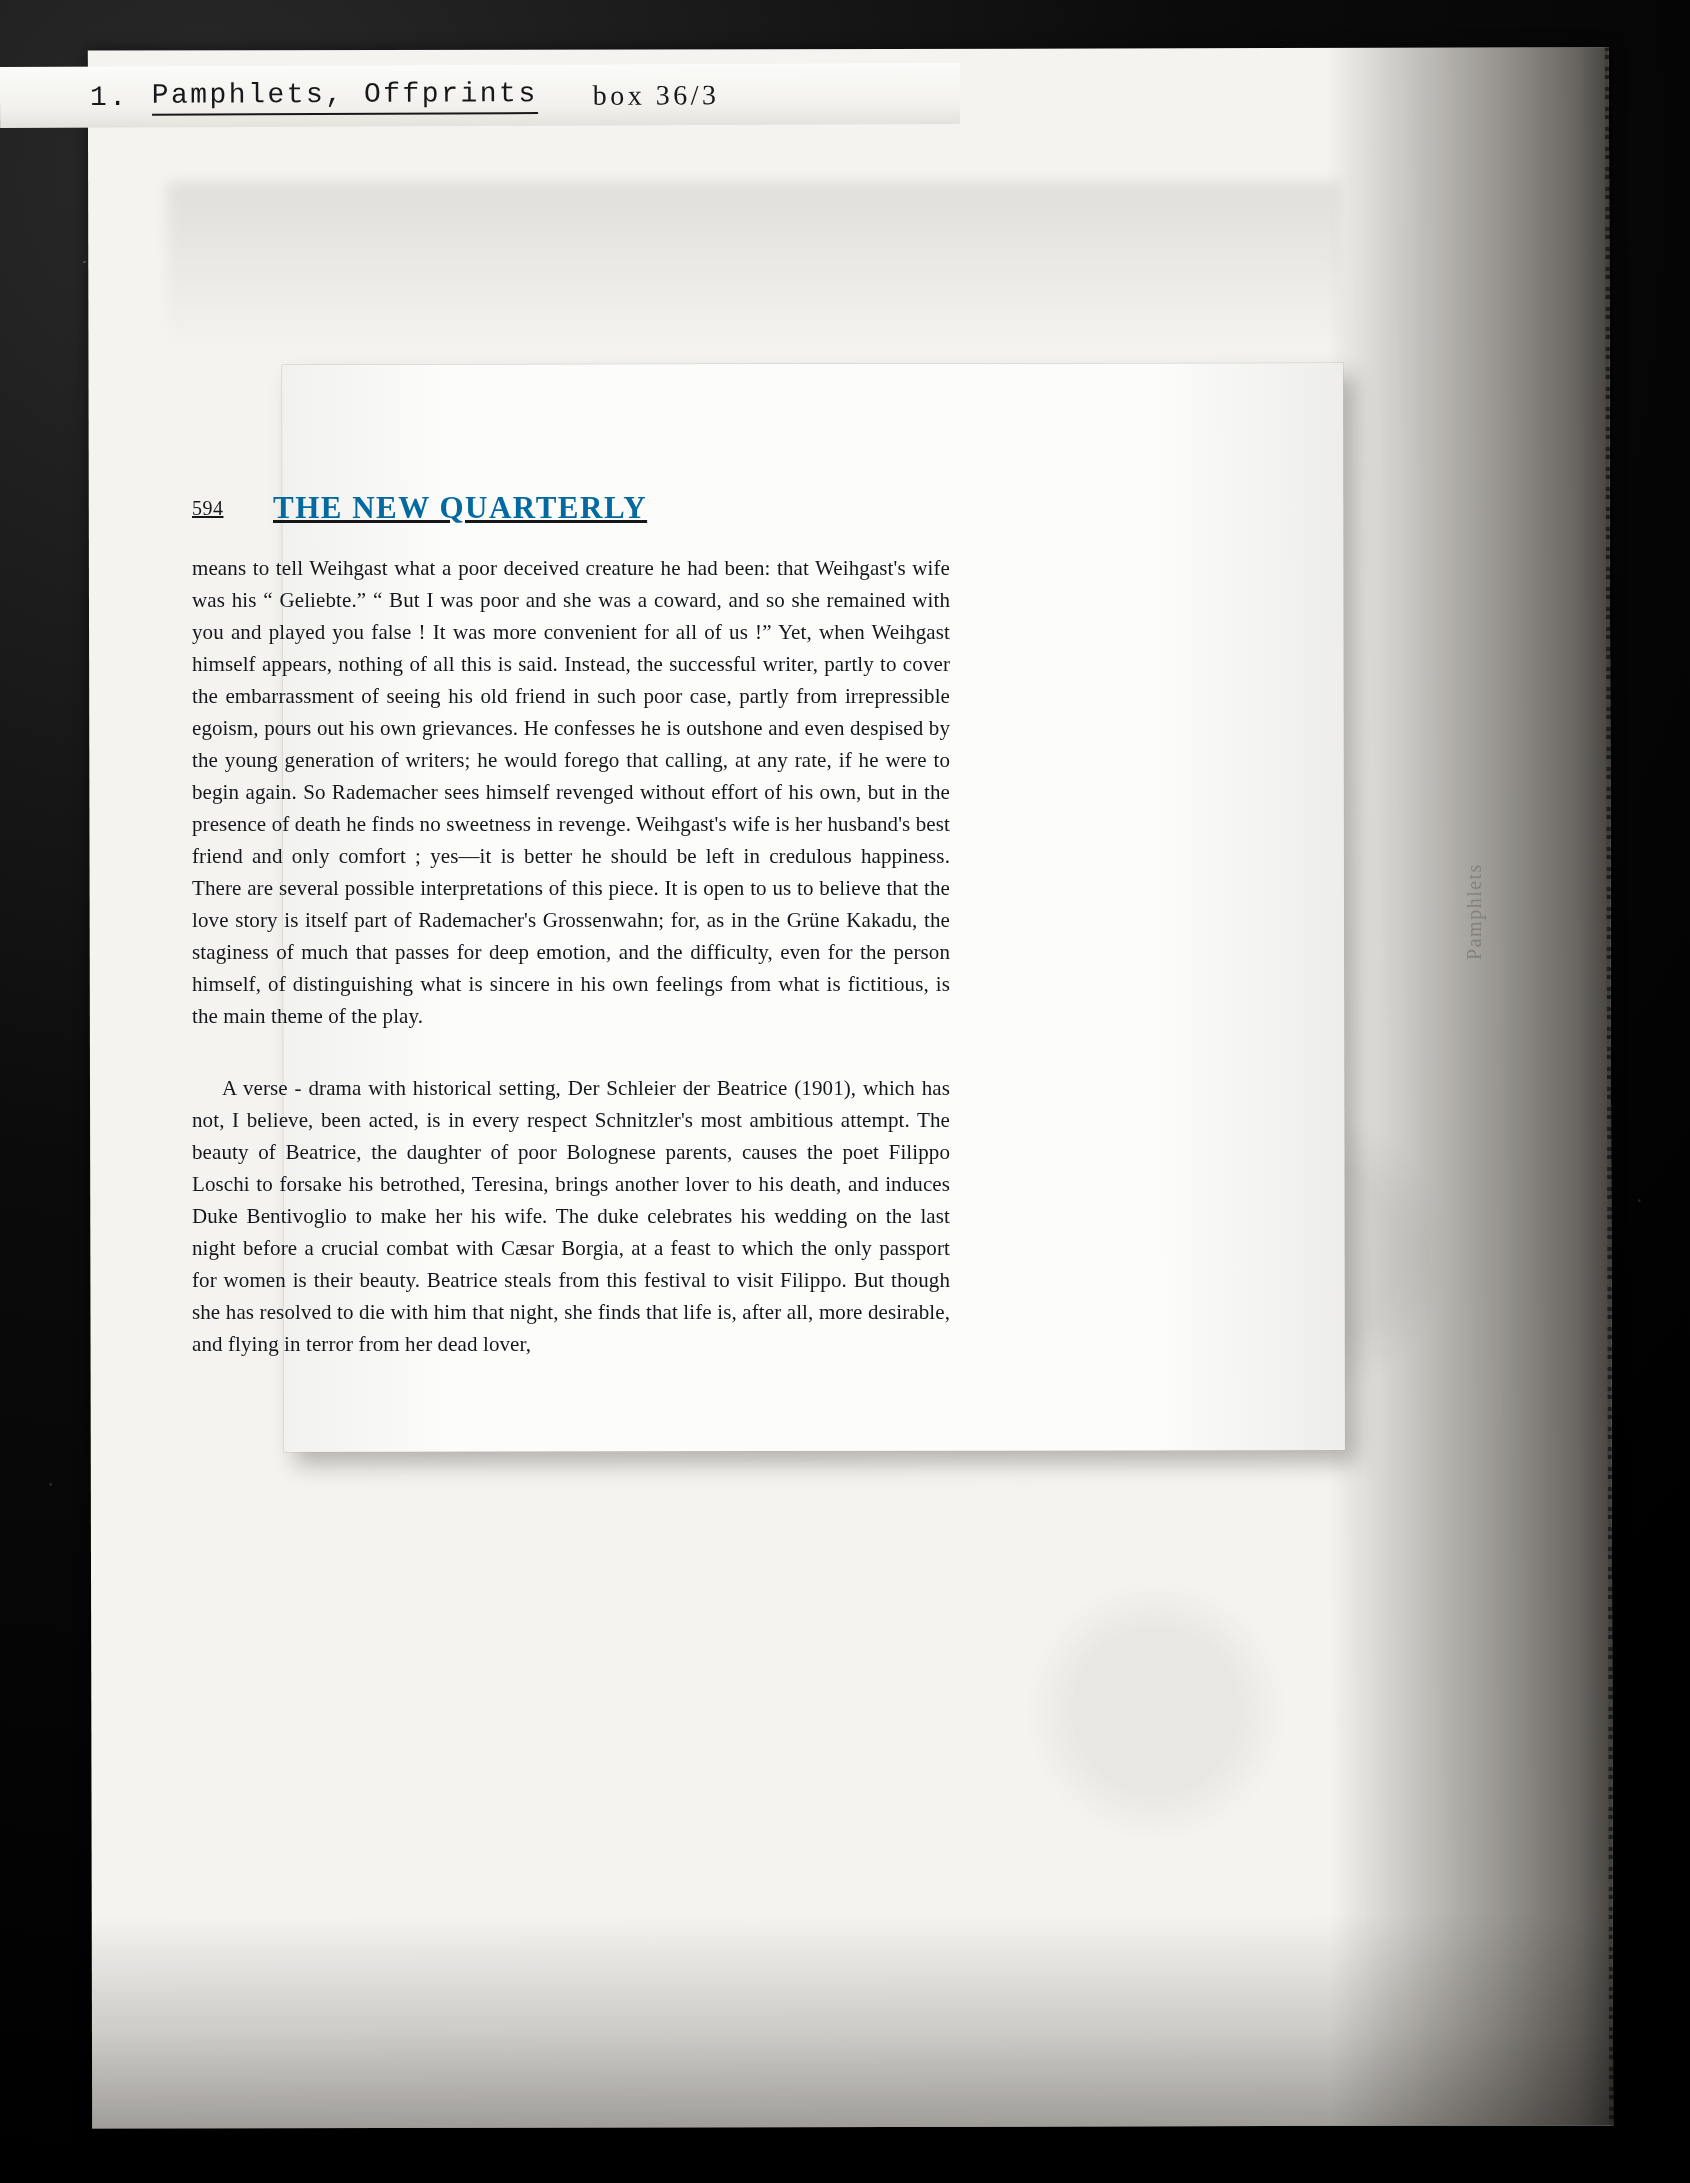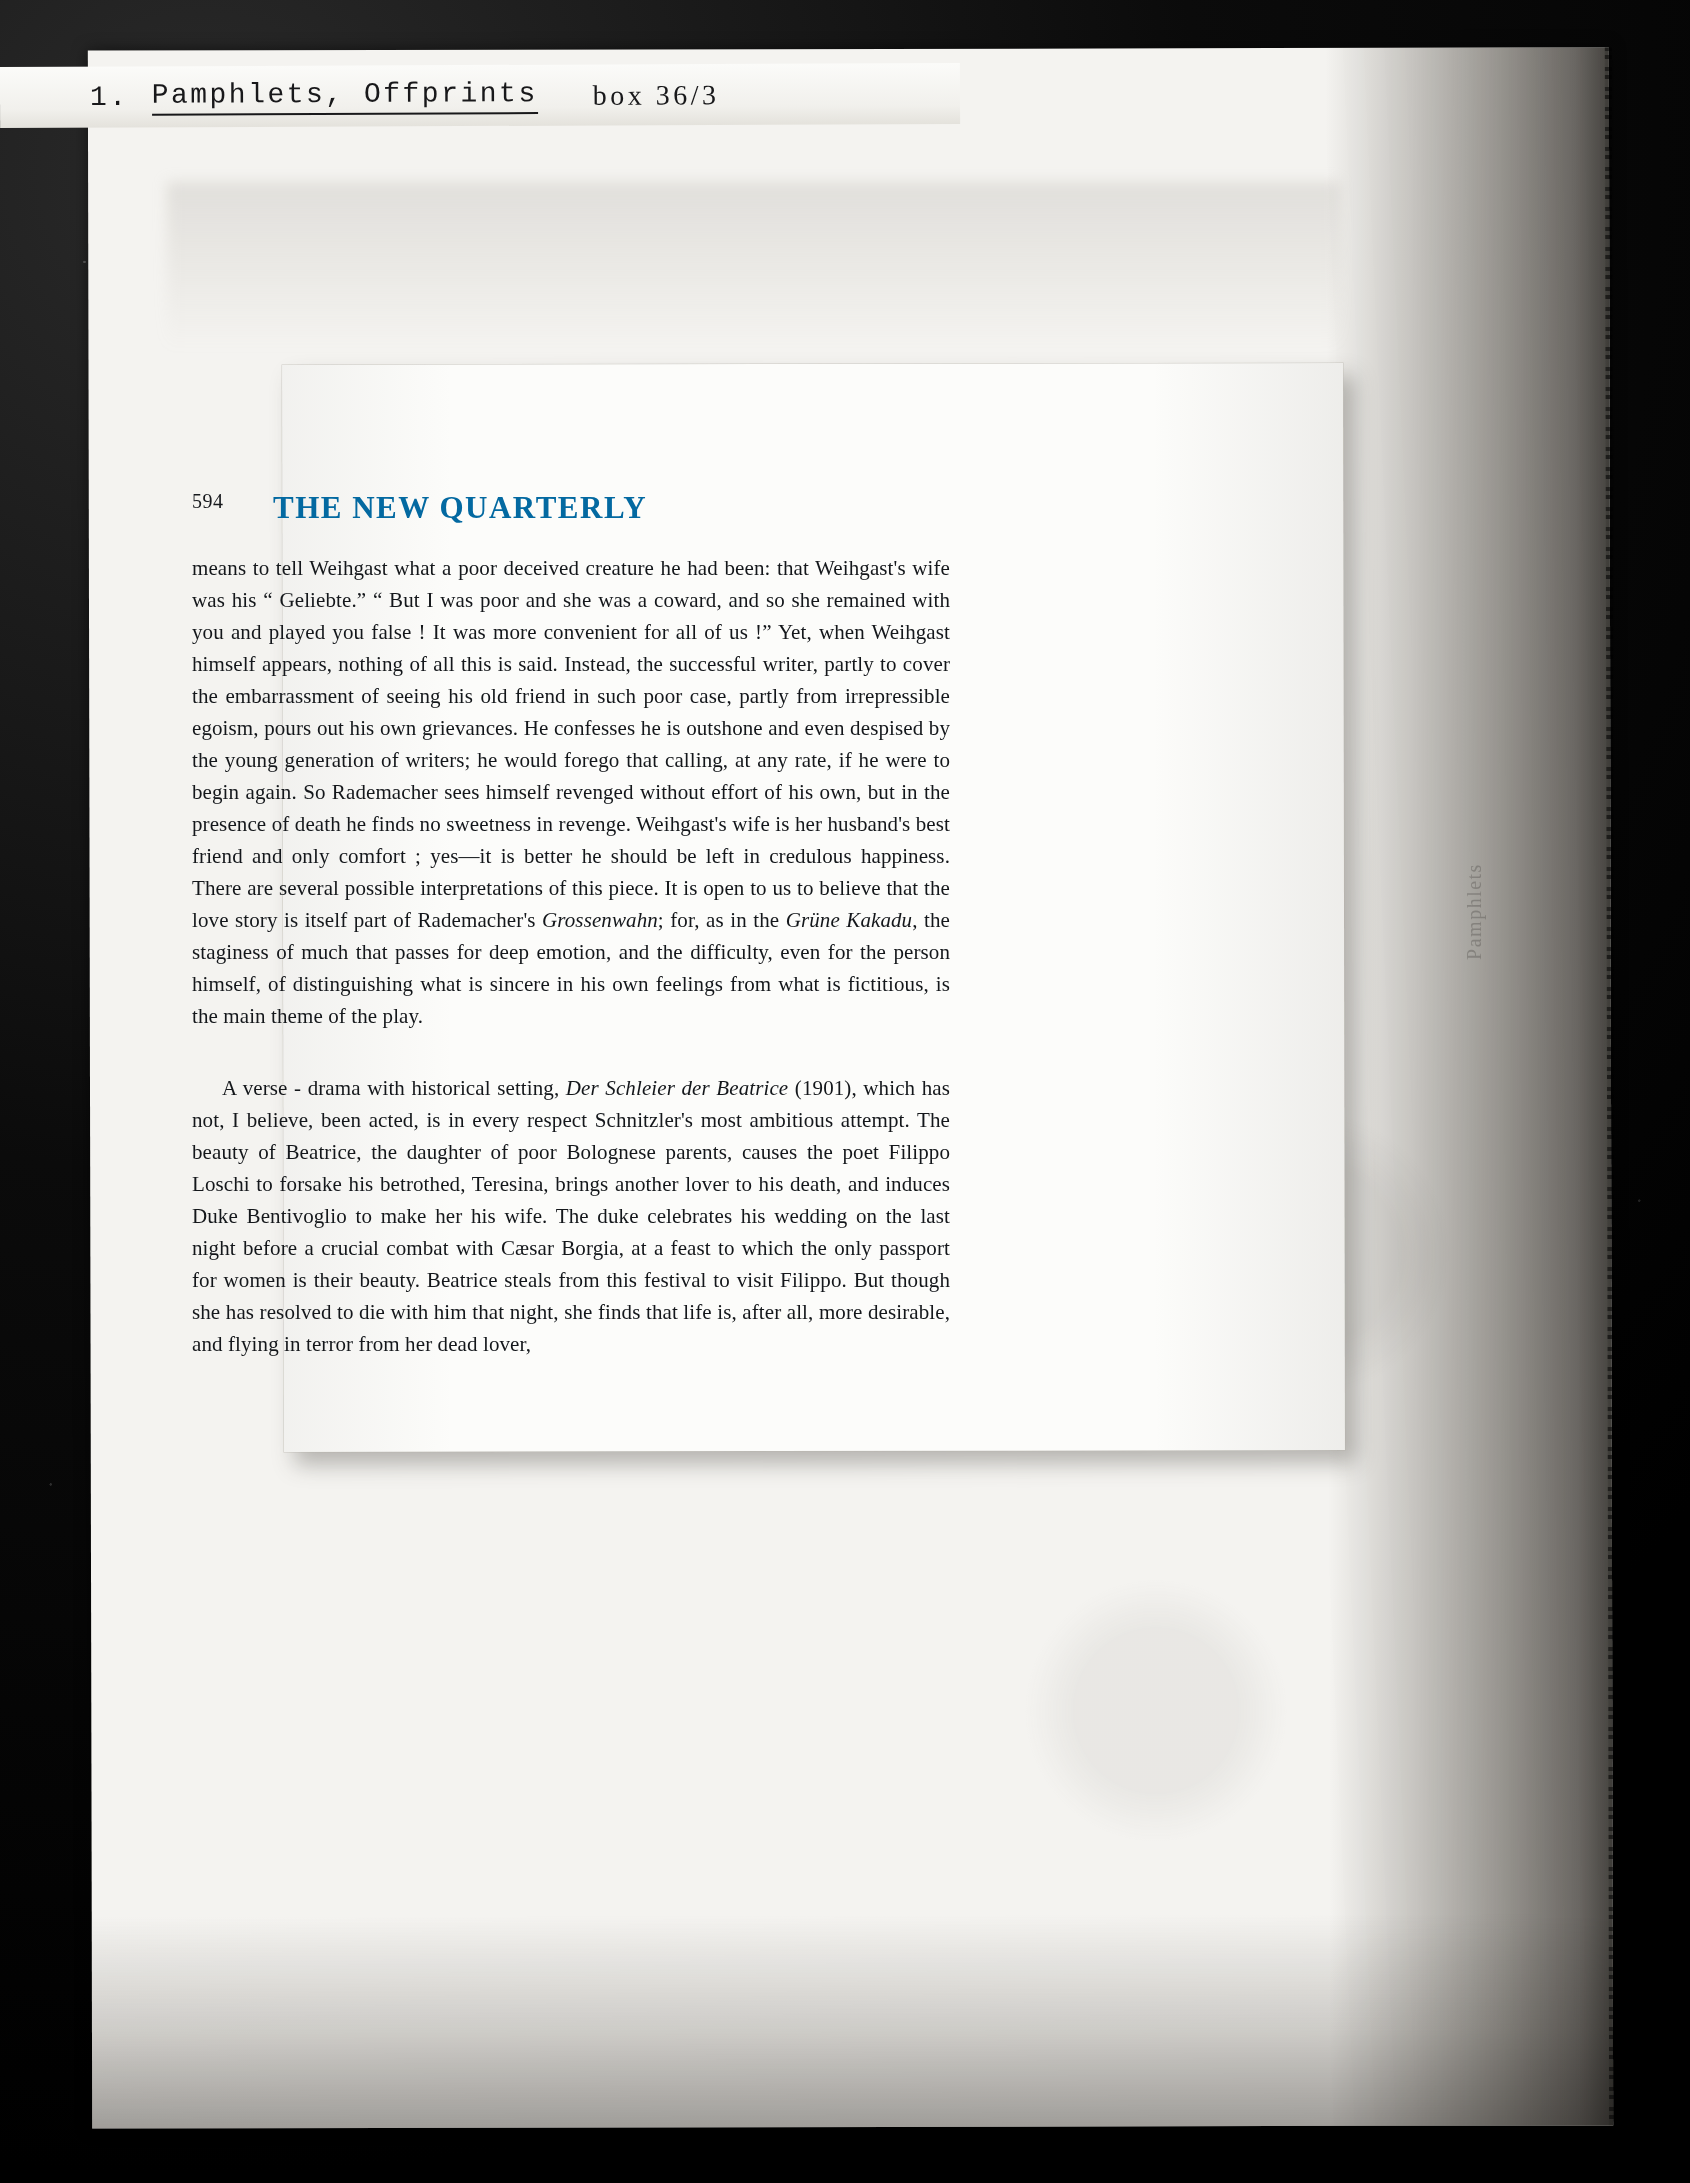--- a/index.html
+++ b/index.html
@@ -169,23 +169,24 @@
   
   #page-inner {
     position: absolute;
     left: 192px;
     top: 490px;
     width: 758px;
     color: #14161a;
   }
   #running-head {
     display: flex;
-    align-items: flex-start;
+    align-items: center;
     margin-bottom: 26px;
     font-family: "Liberation Serif", serif;
+    text-decoration: underline;
   }
   #folio {
     font-size: 20px;
     letter-spacing: 0.5px;
     width: 81px;
     color: #16181c;
   }
   #head-title {
     font-size: 31px;
     letter-spacing: 1.5px;
@@ -199,21 +200,21 @@
     text-align: justify;
     color: #14171b;
     margin: 0;
     hyphens: manual;
     letter-spacing: 0.1px;
   }
   .body-par + .body-par {
     text-indent: 30px;
     margin-top: 40px;
   }
-  .ital { font-style: italic; }
+  .ital { }
 
   
   #ghost-band {
     position: absolute;
     left: 167px;
     top: 182px;
     width: 1172px;
     height: 167px;
     background: linear-gradient(to bottom, rgba(190,186,180,0.30), rgba(190,186,180,0));
     mix-blend-mode: multiply;

